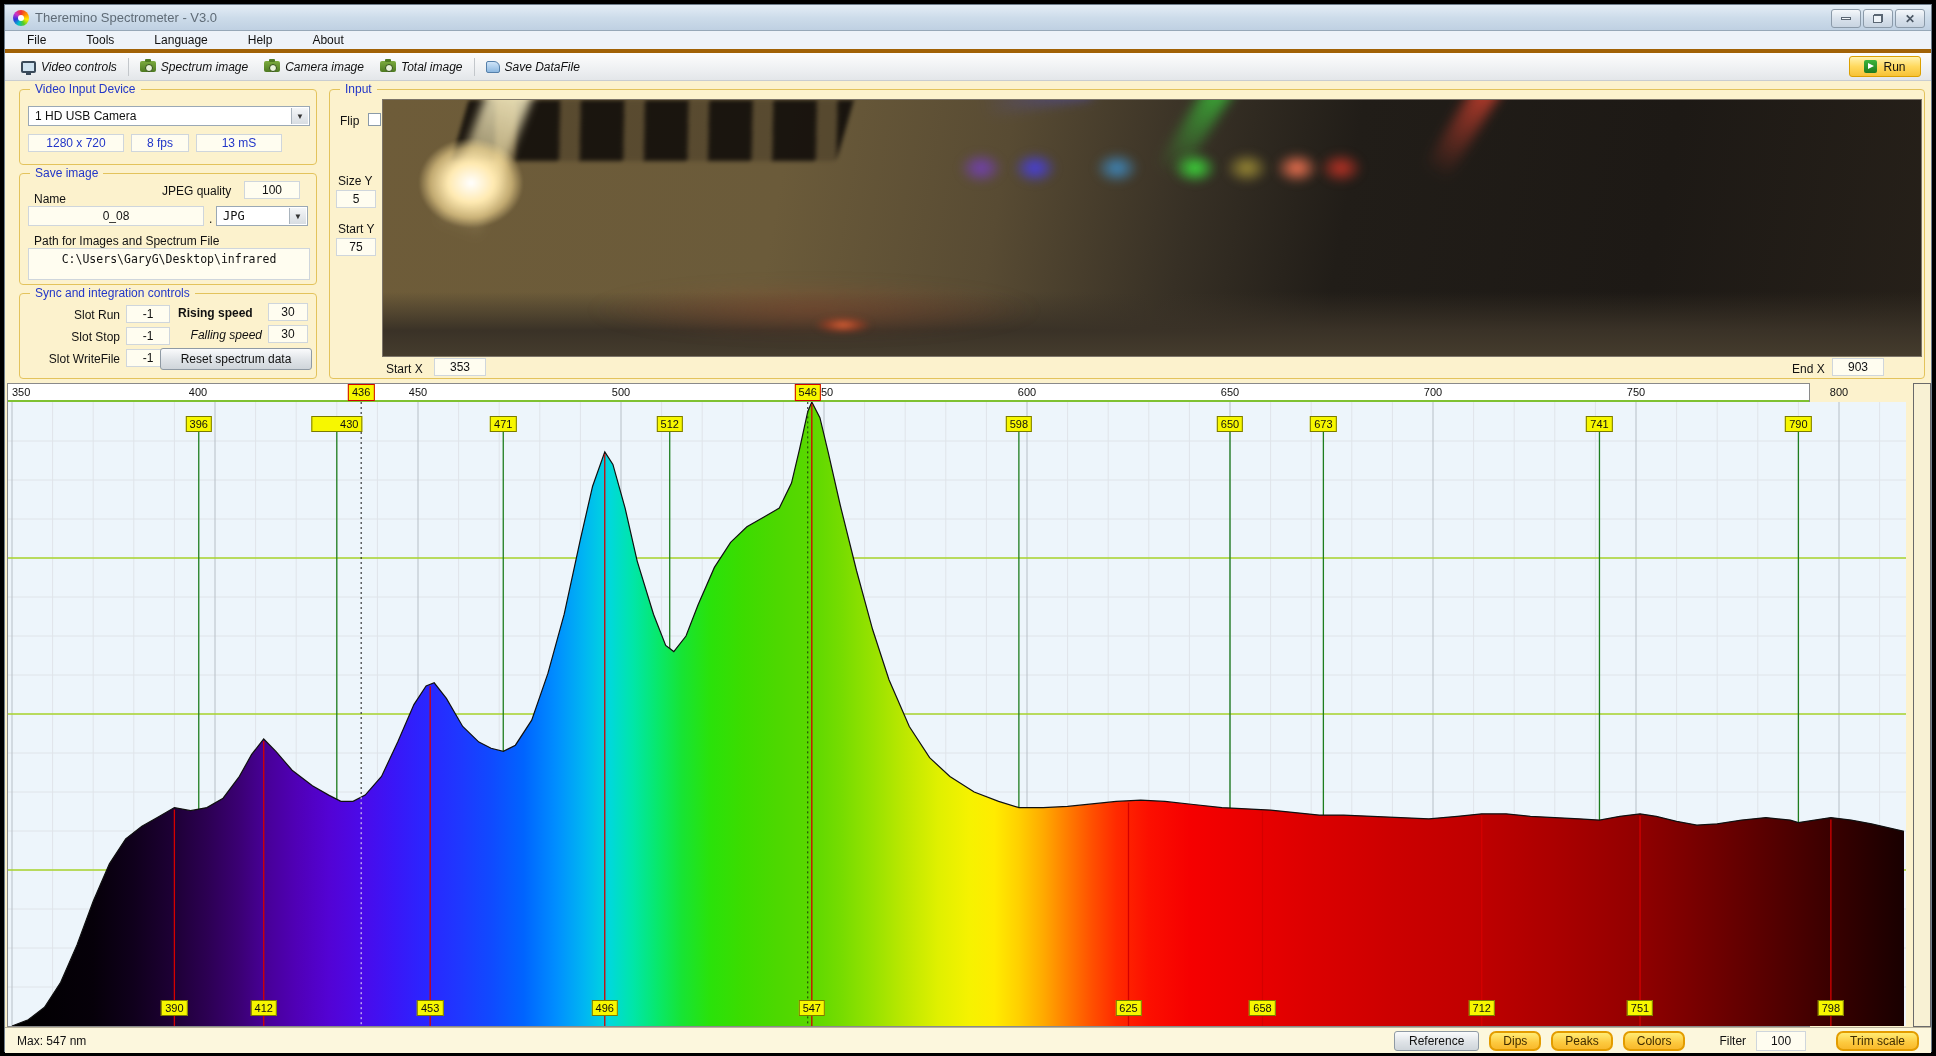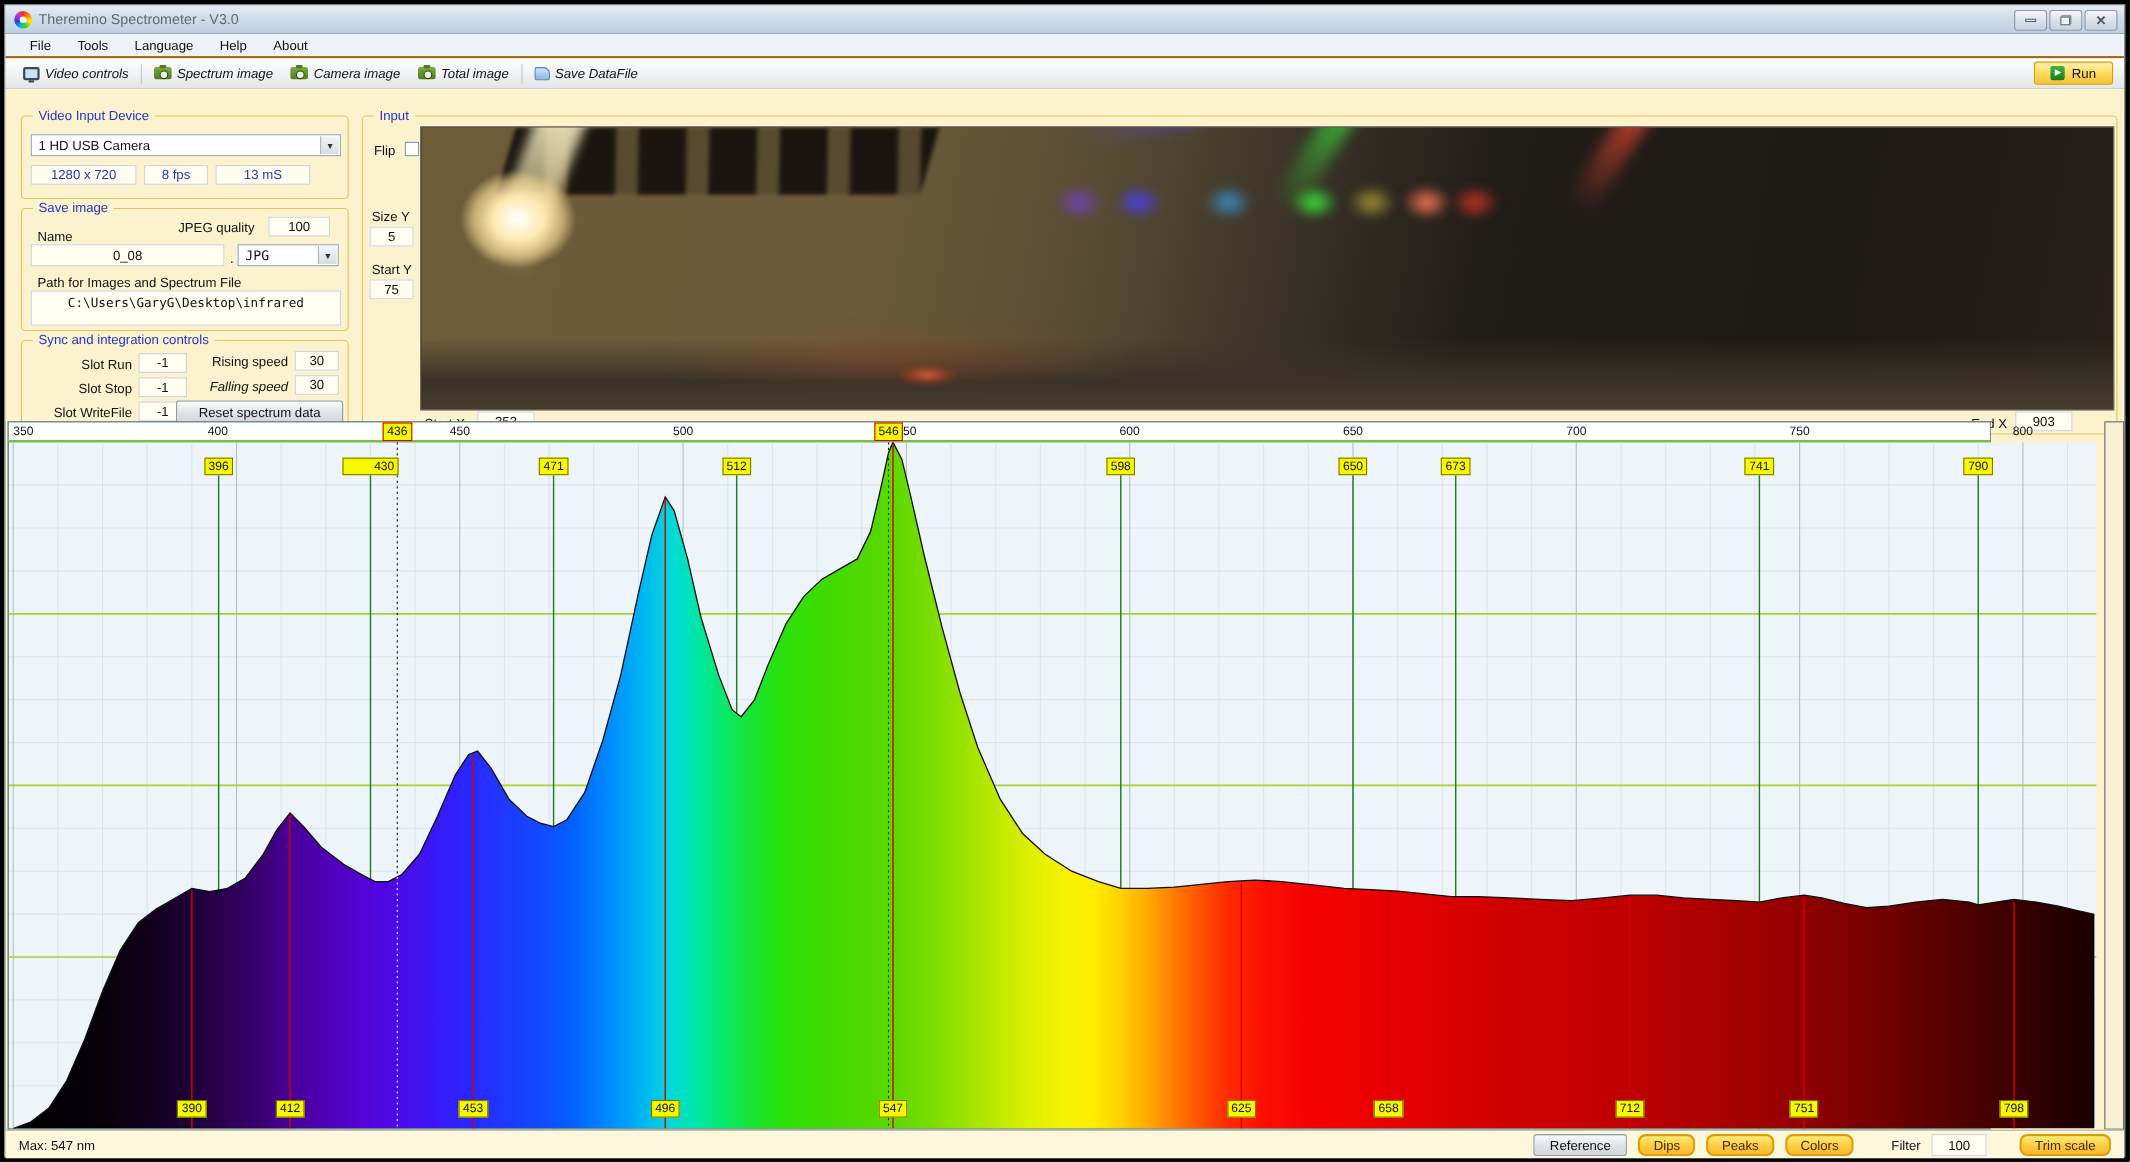--- a/index.html
+++ b/index.html
@@ -20,36 +20,36 @@
     background:linear-gradient(to bottom,#f5f8fb,#d9e2ec 50%,#c8d4e1);
     display:flex; align-items:center; justify-content:center; font-size:11px; color:#4a5663; }
   .glyph-min { width:10px; height:3px; background:#f2f6fa; border:1px solid #5a6673; }
   .glyph-restore { position:relative; width:10px; height:9px; }
   .glyph-restore::before { content:""; position:absolute; right:0; top:0; width:7px; height:6px; border:1px solid #5a6673; background:#eef3f8;}
   .glyph-restore::after { content:""; position:absolute; left:0; bottom:0; width:7px; height:6px; border:1px solid #5a6673; background:#eef3f8;}
   .glyph-close { font-size:12px; font-weight:bold; color:#4a5663; line-height:1; }
 
   
   .menubar { position:absolute; left:0; top:26px; width:100%; height:22px; background:#eef3f9;
-    border-bottom:2px solid #a16207; display:flex; align-items:center; padding-left:12px; gap:4px; }
+    border-bottom:4px solid #a16207; display:flex; align-items:center; padding-left:12px; gap:20px; }
   .menu-item { font-size:12px; color:#111; padding:2px 10px; }
   .toolbar { position:absolute; left:0; top:48px; width:100%; height:28px;
     background:linear-gradient(to bottom,#fdfdfd,#eef0f2 60%,#e3e6e9);
     border-bottom:1px solid #c9cdd1; display:flex; align-items:center; padding-left:8px; }
   .tool-item { display:flex; align-items:center; gap:5px; font-size:12px; color:#111; padding:3px 8px;font-style:italic; }
   .tool-sep { width:1px; height:18px; background:#c3c7cb; margin:0 3px; }
   .run-btn { position:absolute; right:10px; top:3px; width:72px; height:21px; border:1px solid #dca000; border-radius:3px;
     background:linear-gradient(to bottom,#fff3b0,#ffd95e 50%,#f7c235); display:flex; align-items:center; justify-content:center; gap:6px;
     font-size:12px; color:#111; }
   .play-ic { width:13px; height:13px; background:linear-gradient(to bottom,#3db53d,#1d7a1d); border-radius:2px; position:relative; }
   .play-ic::after { content:""; position:absolute; left:4px; top:3px; border-left:6px solid #fff; border-top:3.5px solid transparent; border-bottom:3.5px solid transparent; }
 
   
   .content { position:absolute; left:0; top:76px; width:100%; height:302px; background:#fcf2cd; }
-  .group { position:absolute; border:1px solid #e3c35c; border-radius:4px;margin-top:16px; }
+  .group { position:absolute; border:1px solid #e3c35c; border-radius:4px; }
   .group-title { position:absolute; top:-8px; left:10px; background:#fcf2cd; padding:0 5px; font-size:12px; color:#2236c8; }
   .lbl { font-size:12px; color:#111; position:absolute; }
   .field { position:absolute; background:#fffdf0; border:1px solid #cfd6dc; font-size:12px; color:#111;
     display:flex; align-items:center; justify-content:center; }
   .field.blue { color:#2236c8; }
   .combo { position:absolute; background:#fff; border:1px solid #9aa8b5; font-size:12px; color:#111;
     display:flex; align-items:center; padding-left:6px; }
   .combo .arrow-box { position:absolute; right:1px; top:1px; bottom:1px; width:17px;
     background:linear-gradient(to bottom,#f4f6f8,#d8dde2); border-left:1px solid #aab4bd;
     display:flex; align-items:center; justify-content:center; font-size:8px; color:#333; }
@@ -201,21 +201,21 @@
         <div class="group-title">Sync and integration controls</div>
         <div id="slot-rows">
             <div class="lbl" style="left: 12px; top: 14px; width: 88px; text-align: right;">Slot Run</div>
             <div class="field" style="left: 106px; top: 11px; width: 44px; height: 18px;">-1</div>
             <div class="lbl" style="left: 12px; top: 36px; width: 88px; text-align: right;">Slot Stop</div>
             <div class="field" style="left: 106px; top: 33px; width: 44px; height: 18px;">-1</div>
             <div class="lbl" style="left: 12px; top: 58px; width: 88px; text-align: right;">Slot WriteFile</div>
             <div class="field" style="left: 106px; top: 55px; width: 44px; height: 18px;">-1</div>
           </div>
         <div id="speed-rows">
-            <div class="lbl" style="left: 158px; top: 12px; width: 84px; text-align: right;">Rising speed</div>
+            <div class="lbl" style="left: 158px; top: 12px; width: 84px; text-align: left; font-weight: bold;">Rising speed</div>
             <div class="field" style="left: 248px; top: 9px; width: 40px; height: 18px;">30</div>
             <div class="lbl" style="left: 158px; top: 34px; width: 84px; text-align: right; font-style: italic;">Falling speed</div>
             <div class="field" style="left: 248px; top: 31px; width: 40px; height: 18px;">30</div>
           </div>
         <button class="btn-gray" style="left:140px; top:54px; width:152px; height:22px;">Reset spectrum data</button>
       </div>
 
       <div class="group" style="left:324px; top:8px; width:1596px; height:290px;">
         <div class="group-title">Input</div>
         <div class="lbl" style="left:10px; top:24px;">Flip</div>

